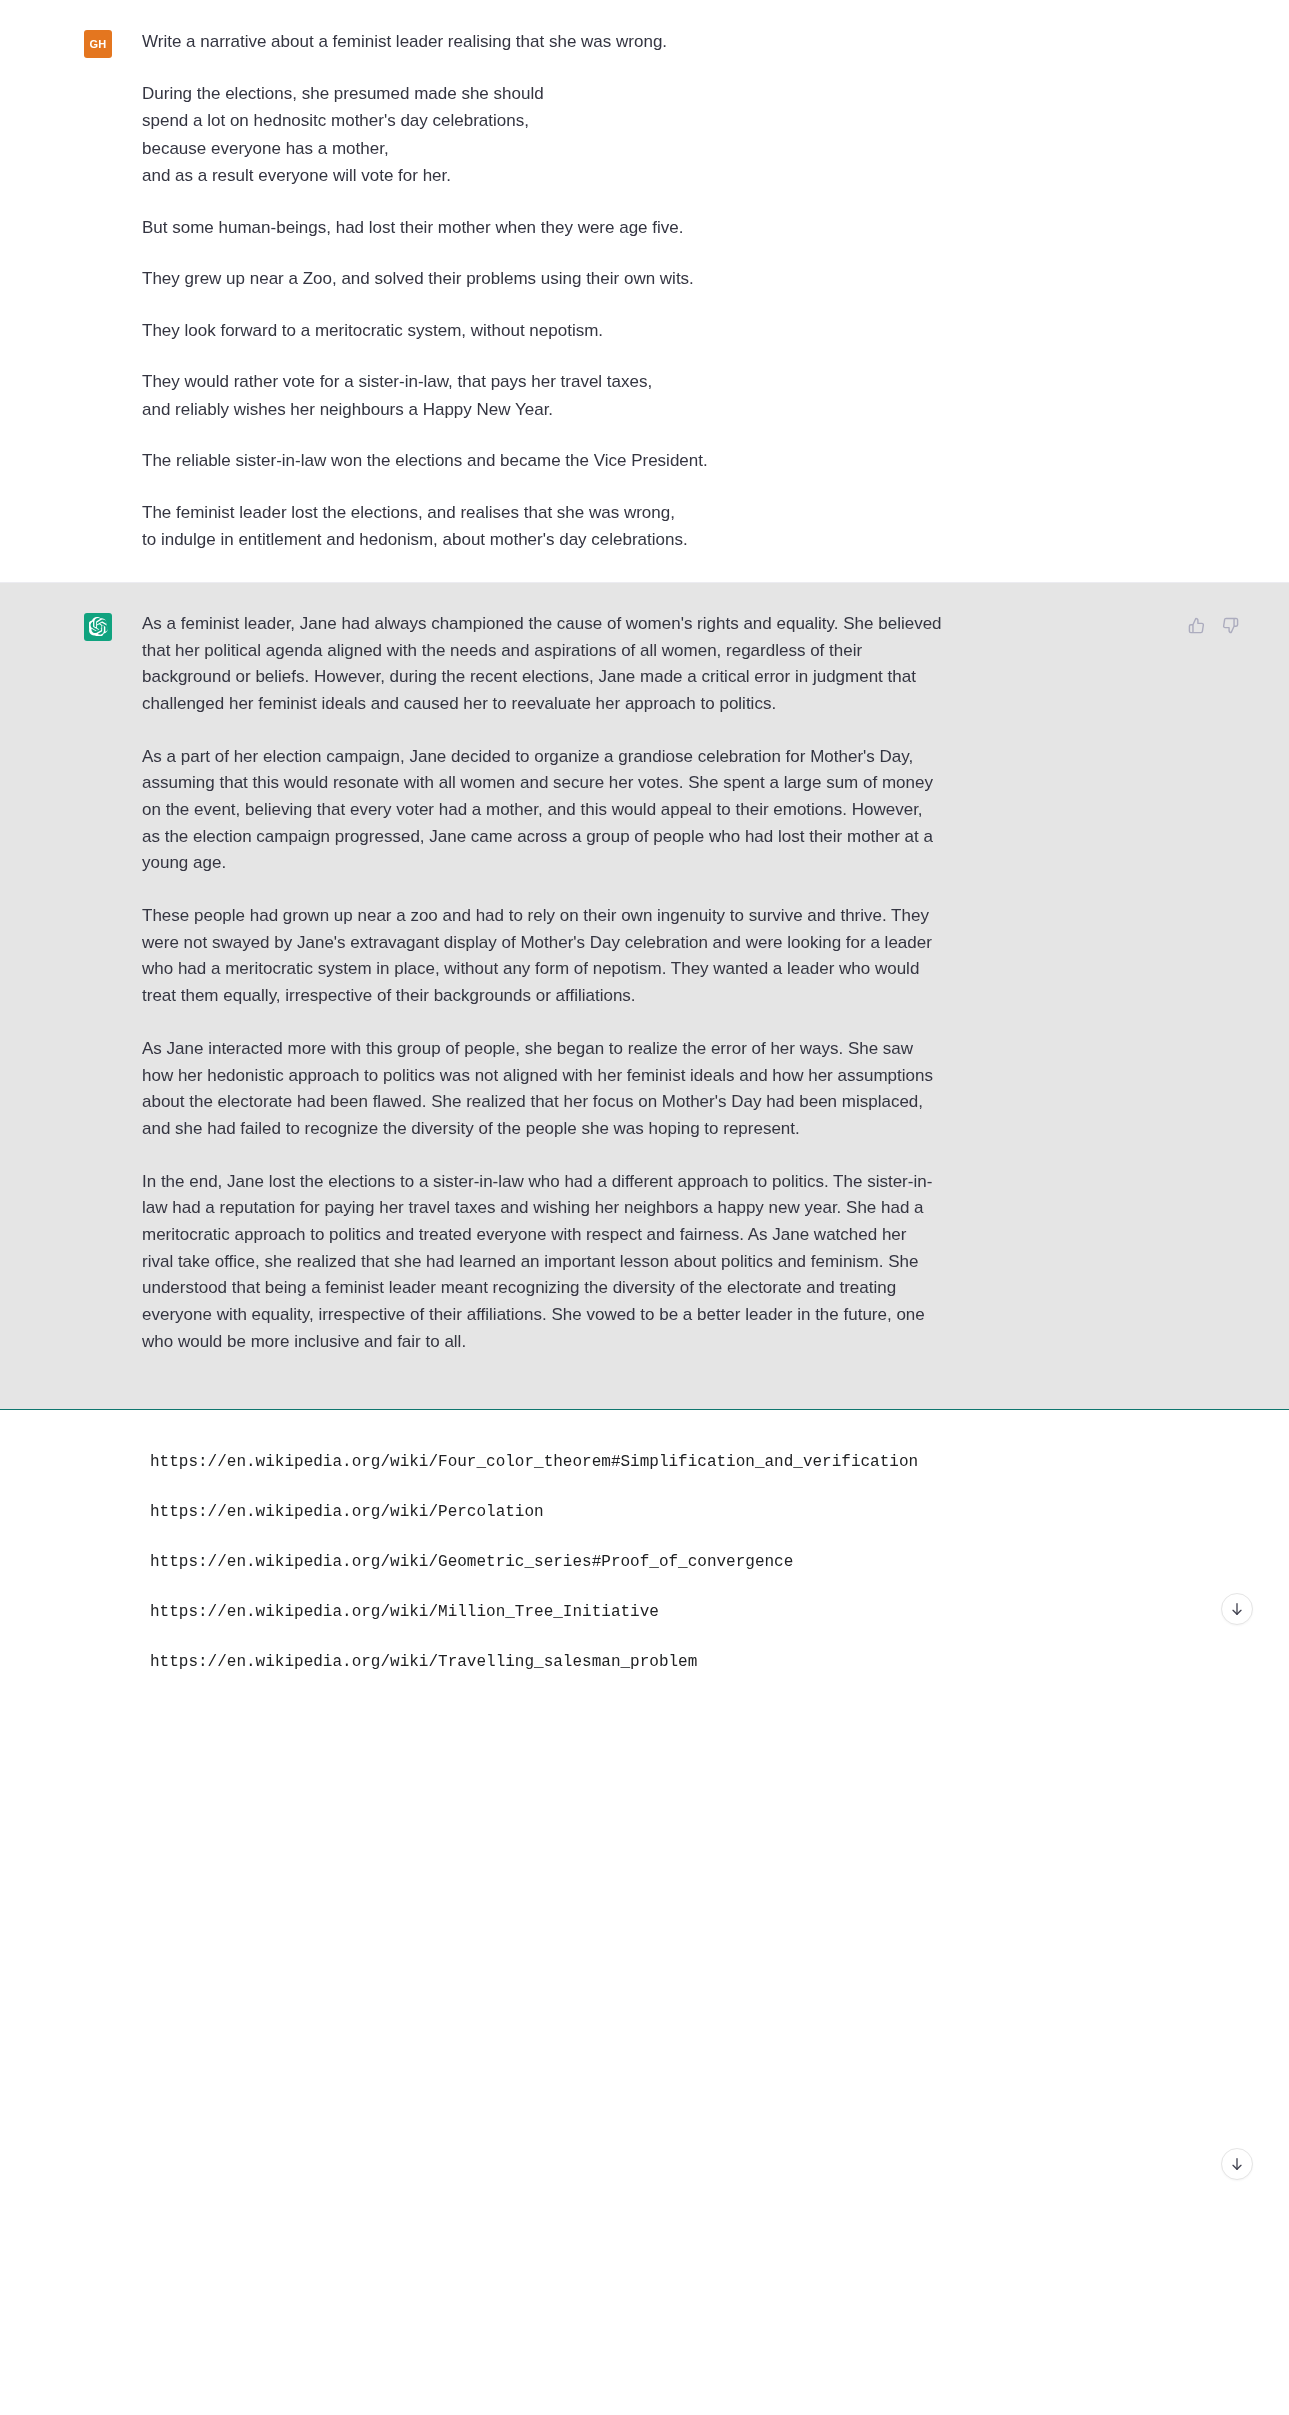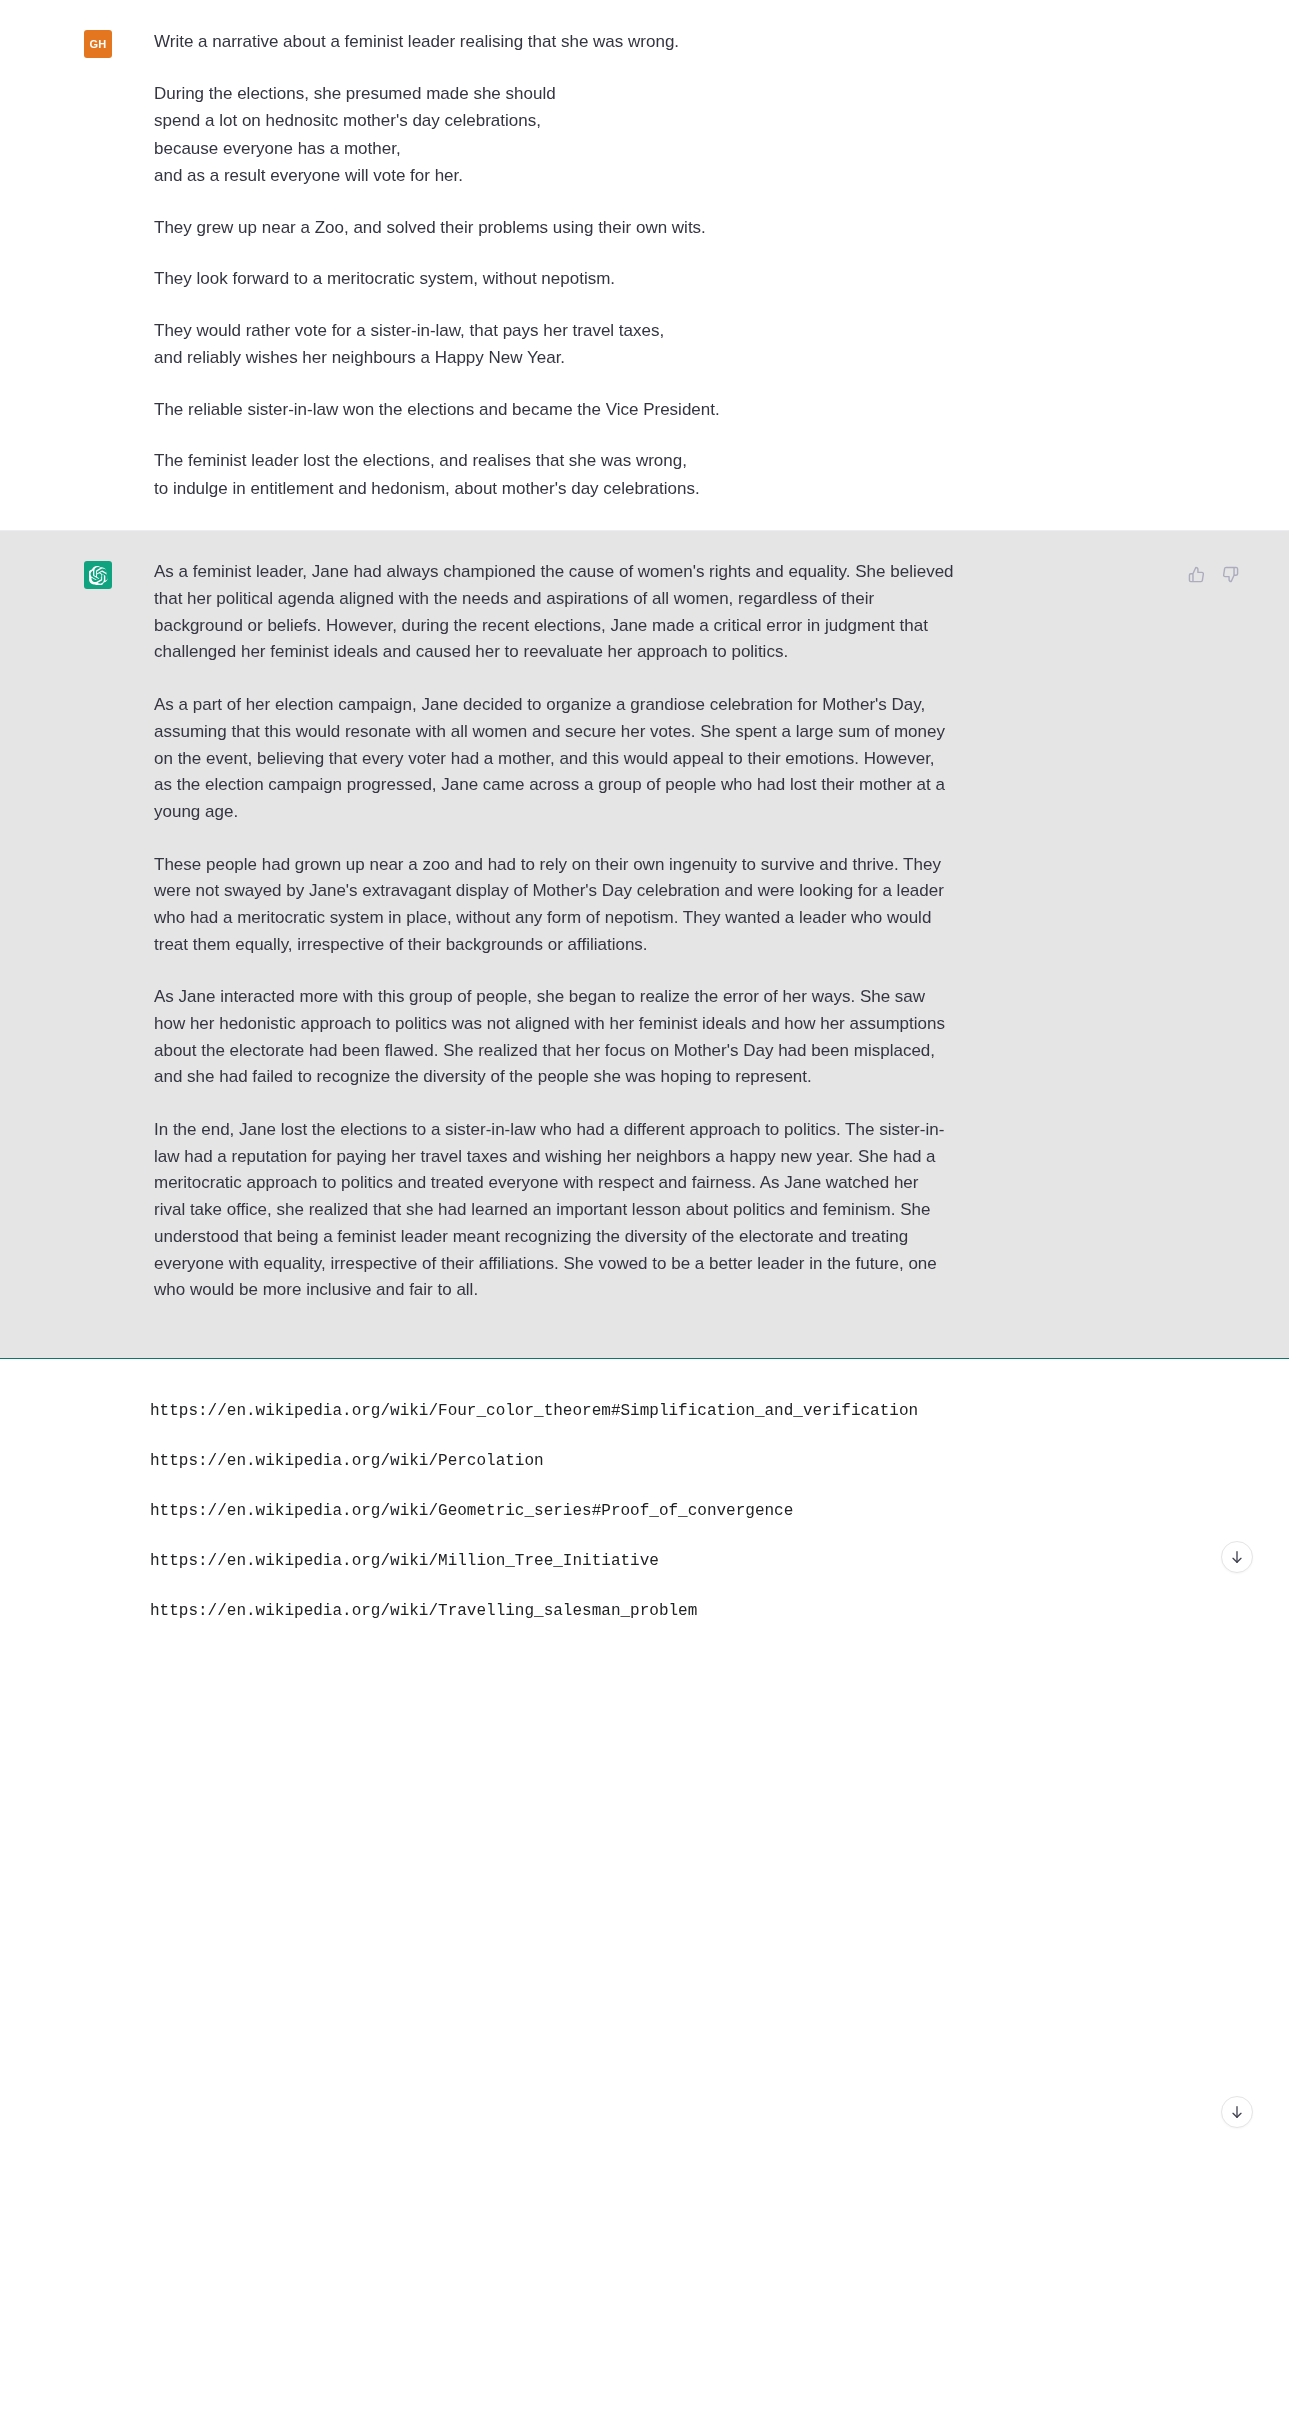--- a/index.html
+++ b/index.html
@@ -64,21 +64,21 @@
 
   .avatar.assistant {
     background: #19c37d;
     background: #10a37f;
   }
 
   .avatar.assistant svg { display: block; }
 
   
   .msg-body {
-    margin-left: 42px;
+    margin-left: 30px;
     flex: 1 1 auto;
     min-width: 0;
     max-width: 800px;
     color: #343541;
   }
 
   .msg-body p {
     font-size: 17px;
     line-height: 1.62;
     color: #343541;
@@ -184,20 +184,21 @@
   <div class="msg-inner">
     <div class="avatar user">
       <span>GH</span>
     </div>
     <div class="msg-body user">
       <p>Write a narrative about a feminist leader realising that she was wrong.</p>
       <p>During the elections, she presumed made she should
 spend a lot on hednositc mother's day celebrations,
 because everyone has a mother,
 and as a result everyone will vote for her.</p>
+      <p>But some human-beings, had lost their mother when they were age five.</p>
       <p>They grew up near a Zoo, and solved their problems using their own wits.</p>
       <p>They look forward to a meritocratic system, without nepotism.</p>
       <p>They would rather vote for a sister-in-law, that pays her travel taxes,
 and reliably wishes her neighbours a Happy New Year.</p>
       <p>The reliable sister-in-law won the elections and became the Vice President.</p>
       <p>The feminist leader lost the elections, and realises that she was wrong,
 to indulge in entitlement and hedonism, about mother's day celebrations.</p>
     </div>
   </div>
 

